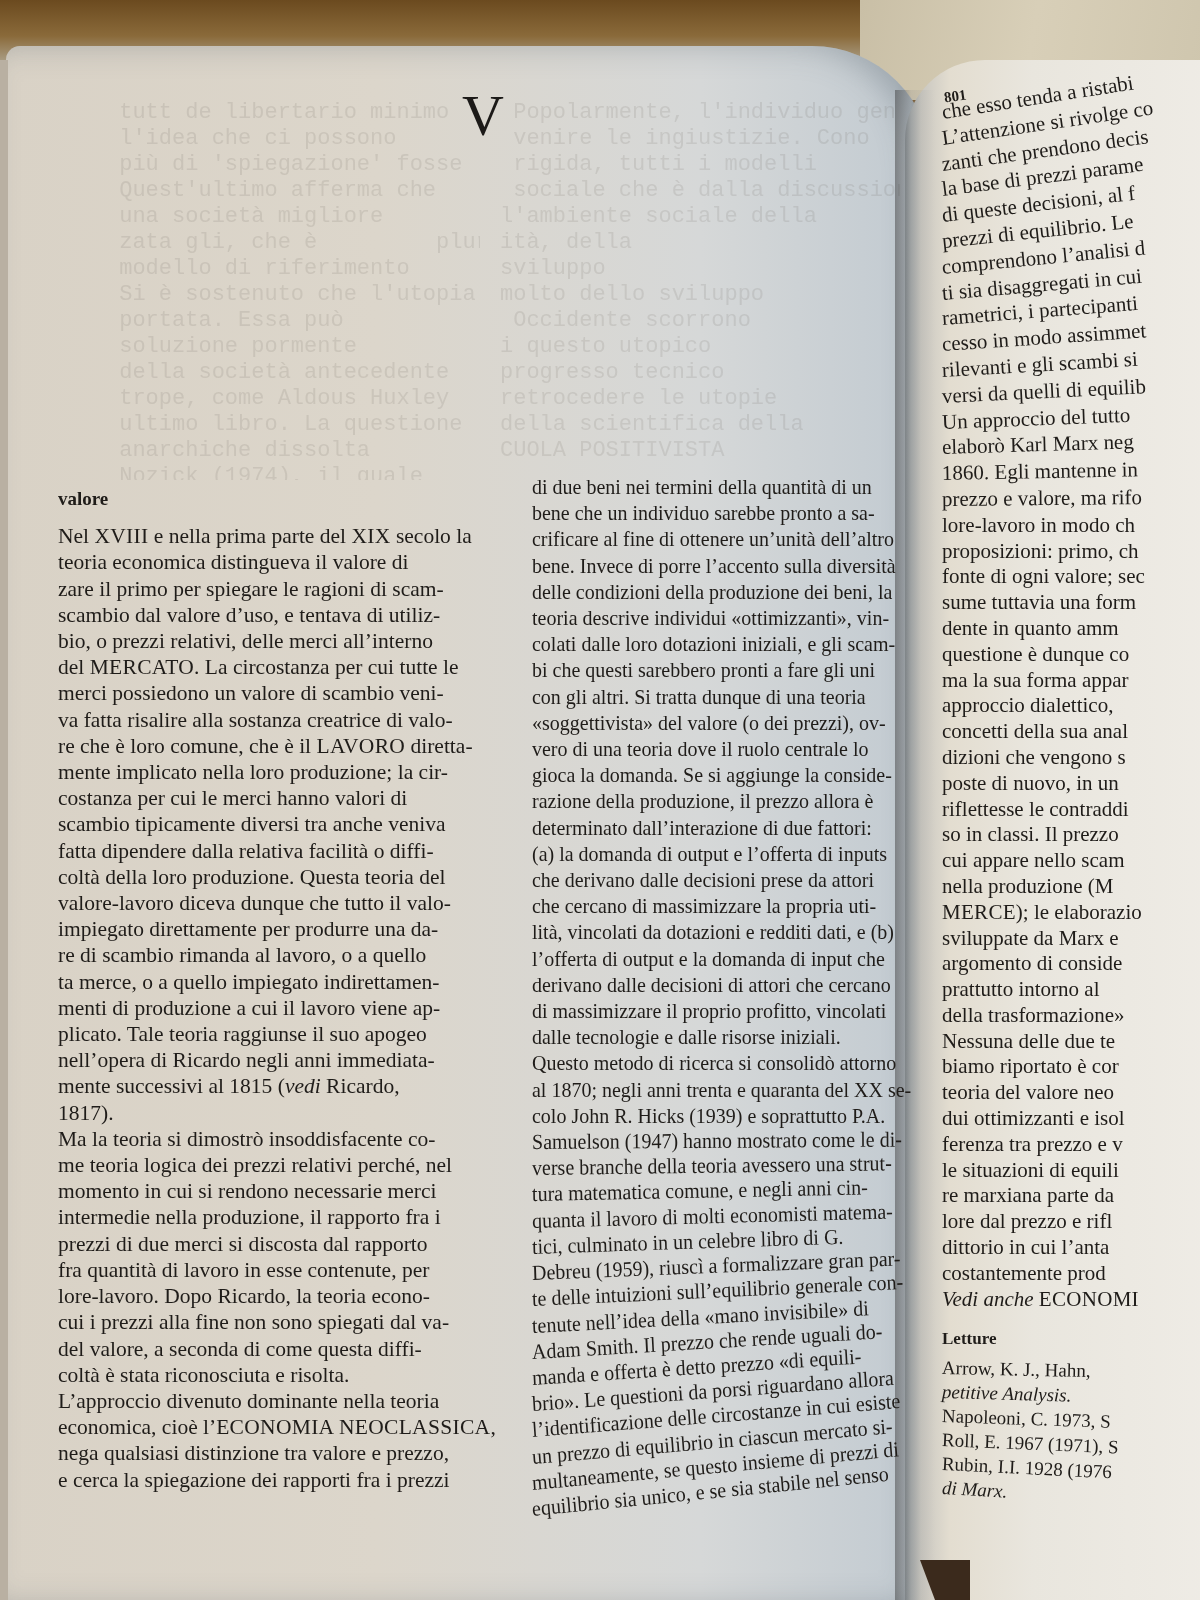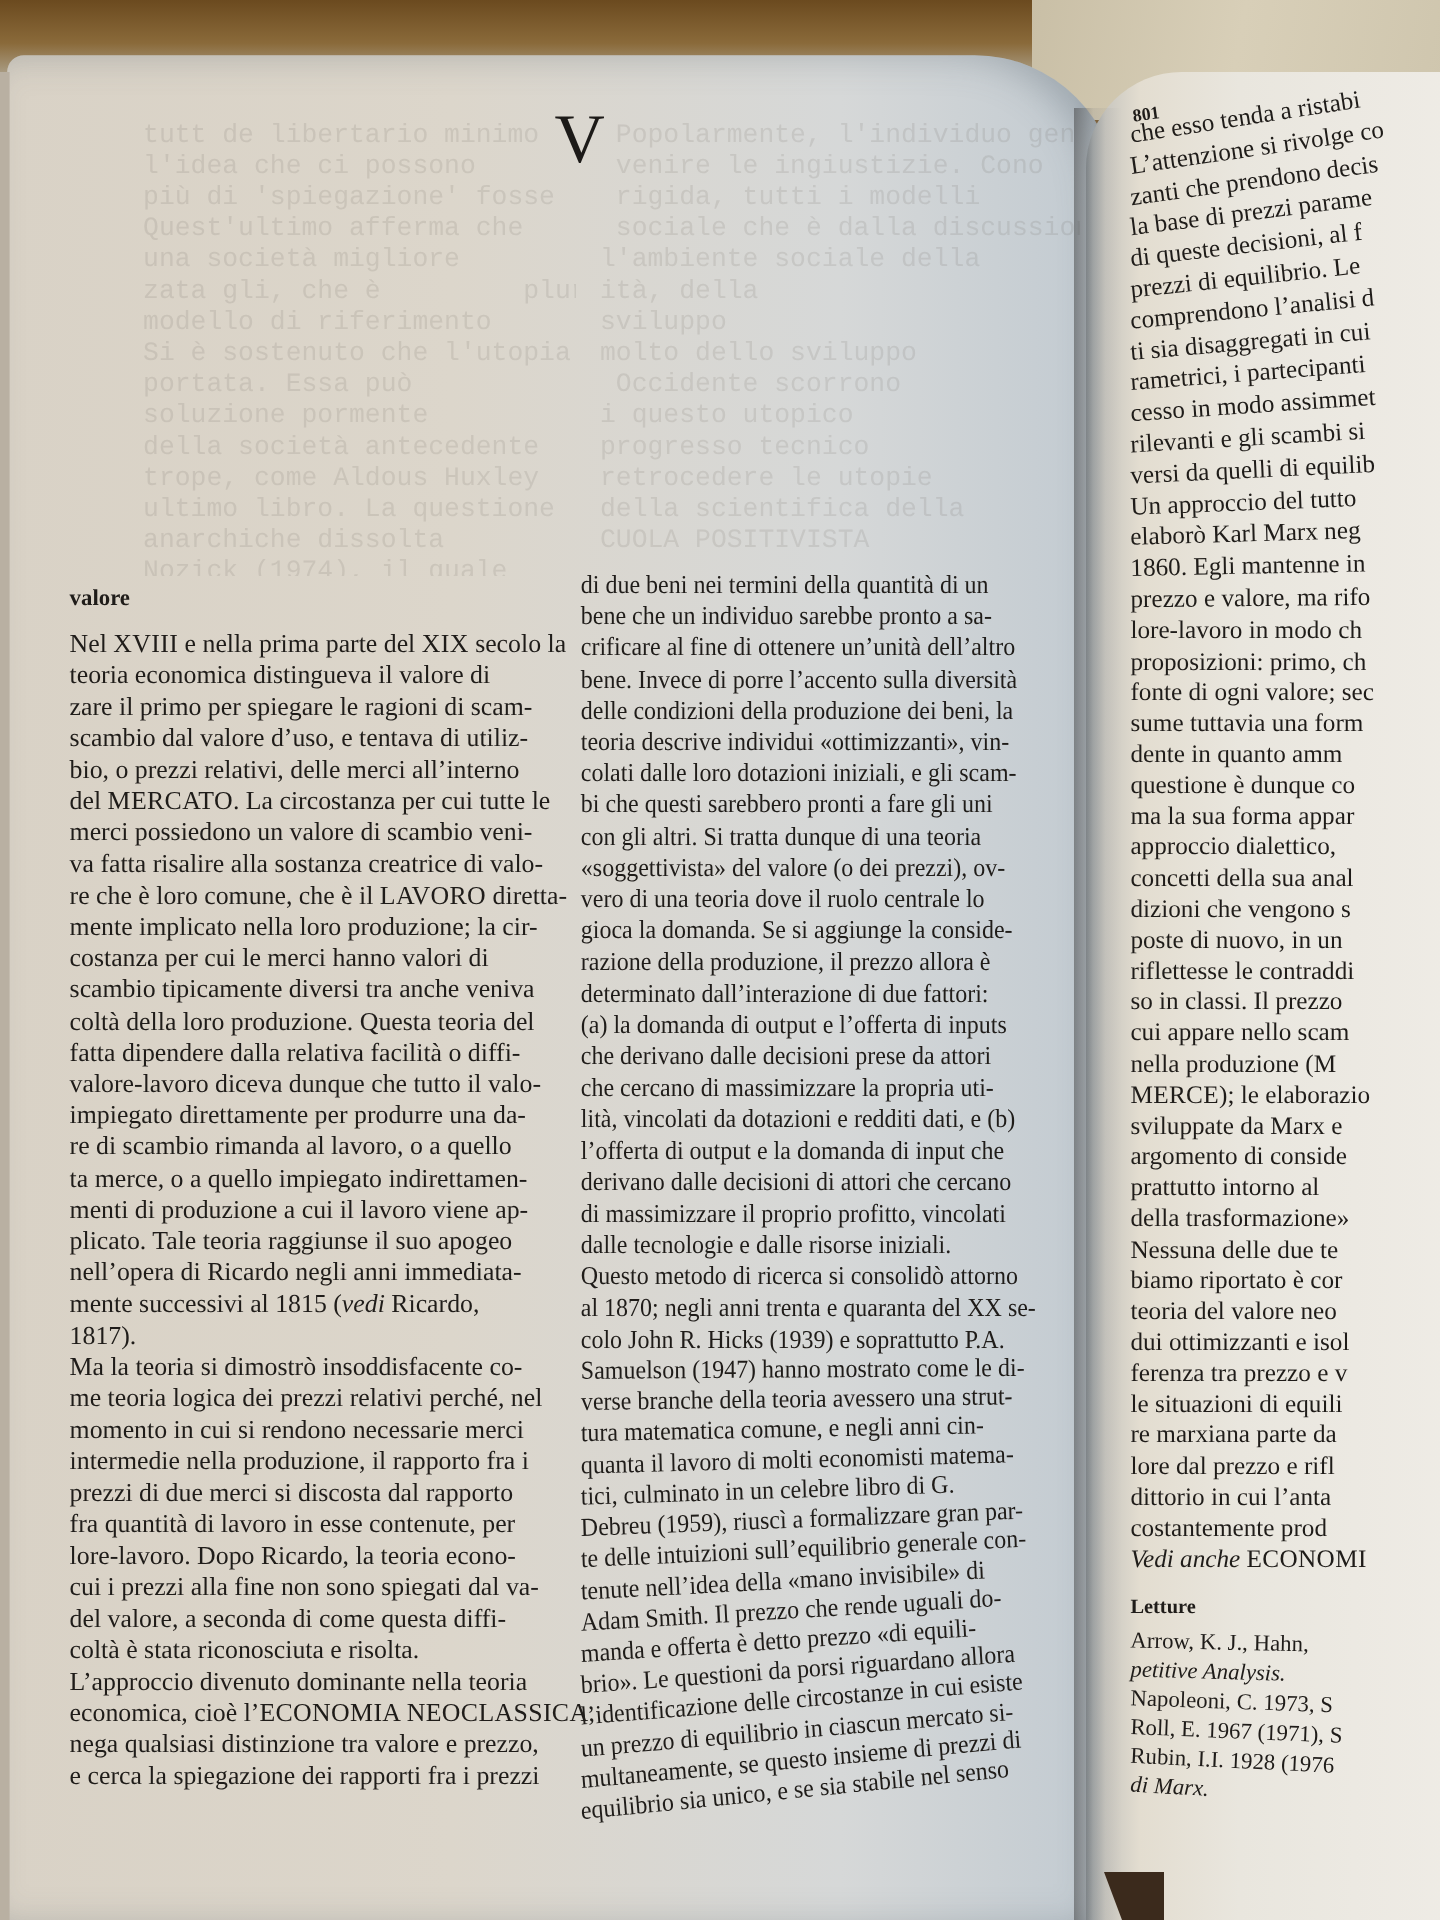--- a/index.html
+++ b/index.html
@@ -48,21 +48,21 @@
     position: absolute; left: 462px; top: 82px; font-size: 58px; color: #1c1a18;
     font-family: "Liberation Serif", serif;
   }
   .col {
     position: absolute; color: #1f1c19;
     font-family: "Liberation Serif", serif;
     font-size: 21.5px; line-height: 26.2px;
   }
   .col .line { white-space: nowrap; display: block; }
   .col-left { left: 58px; top: 486px; width: 430px; }
-  .col-mid { left: 484px; top: 474px; width: 400px; transform-origin: 0 0; }
+  .col-mid { left: 532px; top: 474px; width: 400px; transform-origin: 0 0; }
   .col-right { left: 942px; top: 100px; width: 280px; font-size: 21px; line-height: 25.8px; }
   .entry-title { font-weight: bold; font-size: 19px; display: block; margin-bottom: 11px; }
   .sc { font-variant: small-caps; letter-spacing: 0.3px; }
   .page-number { position: absolute; left: 944px; top: 88px; font-weight: bold; font-size: 15px;
     transform: rotate(-8deg); color: #1f1c19; font-family: "Liberation Serif", serif; }
   .section-heading { font-weight: bold; font-size: 17px; display: block; margin-top: 14px; margin-bottom: 4px; }
   .it { font-style: italic; }
   .mid-line { display: block; white-space: nowrap; }
   .r-line { display: block; white-space: nowrap; }
 </style>
@@ -124,22 +124,22 @@
       <span class="line"><span>zare il primo per spiegare le ragioni di scam-</span></span>
       <span class="line"><span>scambio dal valore d’uso, e tentava di utiliz-</span></span>
       <span class="line"><span>bio, o prezzi relativi, delle merci all’interno</span></span>
       <span class="line"><span>del </span><span class="sc">MERCATO</span><span>. La circostanza per cui tutte le</span></span>
       <span class="line"><span>merci possiedono un valore di scambio veni-</span></span>
       <span class="line"><span>va fatta risalire alla sostanza creatrice di valo-</span></span>
       <span class="line"><span>re che è loro comune, che è il </span><span class="sc">LAVORO</span><span> diretta-</span></span>
       <span class="line"><span>mente implicato nella loro produzione; la cir-</span></span>
       <span class="line"><span>costanza per cui le merci hanno valori di</span></span>
       <span class="line"><span>scambio tipicamente diversi tra anche veniva</span></span>
+      <span class="line"><span>fatta dipendere dalla relativa facilità o diffi-</span></span>
       <span class="line"><span>coltà della loro produzione. Questa teoria del</span></span>
-      <span class="line"><span>fatta dipendere dalla relativa facilità o diffi-</span></span>
       <span class="line"><span>valore-lavoro diceva dunque che tutto il valo-</span></span>
       <span class="line"><span>impiegato direttamente per produrre una da-</span></span>
       <span class="line"><span>re di scambio rimanda al lavoro, o a quello</span></span>
       <span class="line"><span>ta merce, o a quello impiegato indirettamen-</span></span>
       <span class="line"><span>menti di produzione a cui il lavoro viene ap-</span></span>
       <span class="line"><span>plicato. Tale teoria raggiunse  il suo apogeo</span></span>
       <span class="line"><span>nell’opera di Ricardo negli anni immediata-</span></span>
       <span class="line"><span>mente successivi al 1815 (</span><span class="it">vedi</span><span> Ricardo,</span></span>
       <span class="line"><span>1817).</span></span>
       <span class="line"><span>Ma la teoria si dimostrò insoddisfacente co-</span></span>

